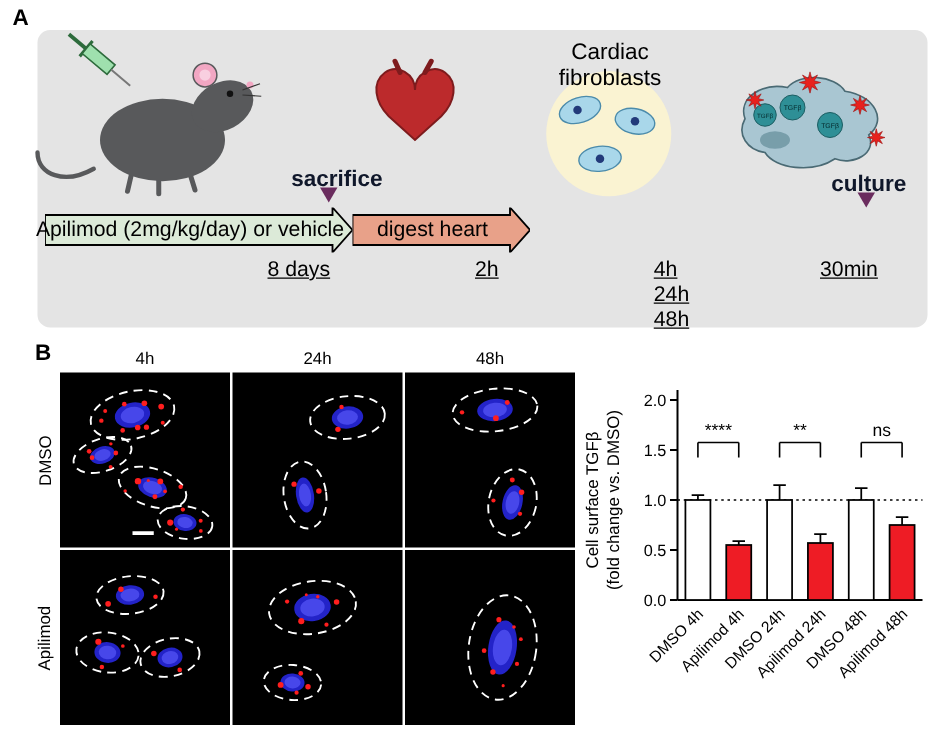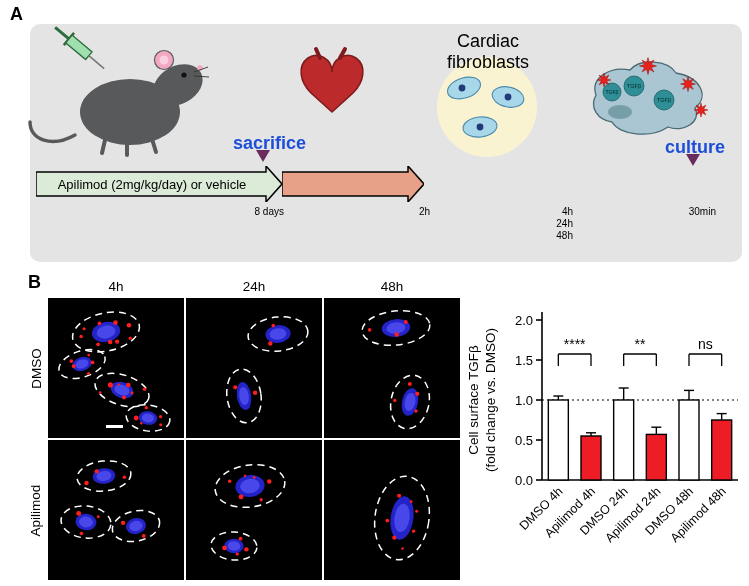--- a/index.html
+++ b/index.html
@@ -6,28 +6,28 @@
   html,body { background:#ffffff; }
   body { font-family:"Liberation Sans", sans-serif; color:#000; }
   #page { position:relative; width:749px; height:586px; background:#fff; overflow:hidden; }
 
   .plabel { position:absolute; font-weight:bold; font-size:18px; }
   .grayBox { position:absolute; left:30px; top:24px; width:712px; height:238px;
              background:#e4e4e4; border-radius:10px; }
   #decoA { position:absolute; left:0; top:0; }
 
   .smallTxt { position:absolute; font-size:18px; text-align:center; }
-  .purple { color:#1d4ed8; font-weight:bold; }
+  .purple { color:#0f172a; font-weight:bold; }
 
   .arrowWrap { position:absolute; height:36px; }
   .arrowWrap svg { position:absolute; left:0; top:0; display:block; }
   .arrowLabel { position:absolute; left:2px; top:0; height:36px; display:flex;
-                align-items:center; justify-content:center; font-size:13px;
+                align-items:center; justify-content:center; font-size:17px;
                 white-space:nowrap;text-align:center; }
-  .durTxt { position:absolute; font-size:10px; text-align:right; line-height:1.18; }
+  .durTxt { position:absolute; font-size:17px; text-align:left; line-height:1.18;text-decoration:underline; }
 
   .colHdr { position:absolute; font-size:13.5px; text-align:center; }
   .rowLbl { position:absolute; width:20px; display:flex; align-items:center; justify-content:center; }
   .rowLbl span { transform:rotate(-90deg); font-size:13.5px; white-space:nowrap; }
   .micrograph { position:absolute; width:136px; height:140px; background:#000; }
   #chart { position:absolute; left:462px; top:296px; width:286px; height:290px; }
   .arrowPoly { stroke:#000; stroke-width:1.5; stroke-linejoin:miter; }
 </style>
 </head>
 <body>
@@ -113,20 +113,21 @@
   <div class="arrowWrap" style="left:36px;top:166px;width:246px">
     <svg width="246" height="36">
         <polygon class="arrowPoly" points="0,6 230,6 230,0 246,18 230,36 230,30 0,30" fill="#dcead8"></polygon>
       </svg>
     <div class="arrowLabel" style="width:228px">Apilimod (2mg/kg/day) or vehicle</div>
   </div>
   <div class="arrowWrap" style="left:282px;top:166px;width:142px">
     <svg width="142" height="36">
         <polygon class="arrowPoly" points="0,6 126,6 126,0 142,18 126,36 126,30 0,30" fill="#e8a189"></polygon>
       </svg>
+    <div class="arrowLabel" style="width:124px">digest heart</div>
   </div>
 
   <div class="durTxt" style="left:214px;top:206px;width:70px">8 days</div>
   <div class="durTxt" style="left:380px;top:206px;width:50px">2h</div>
   <div class="durTxt" style="left:523px;top:206px;width:50px">
     <div>4h</div>
     <div>24h</div>
     <div>48h</div>
   </div>
   <div class="durTxt" style="left:656px;top:206px;width:60px">30min</div>

